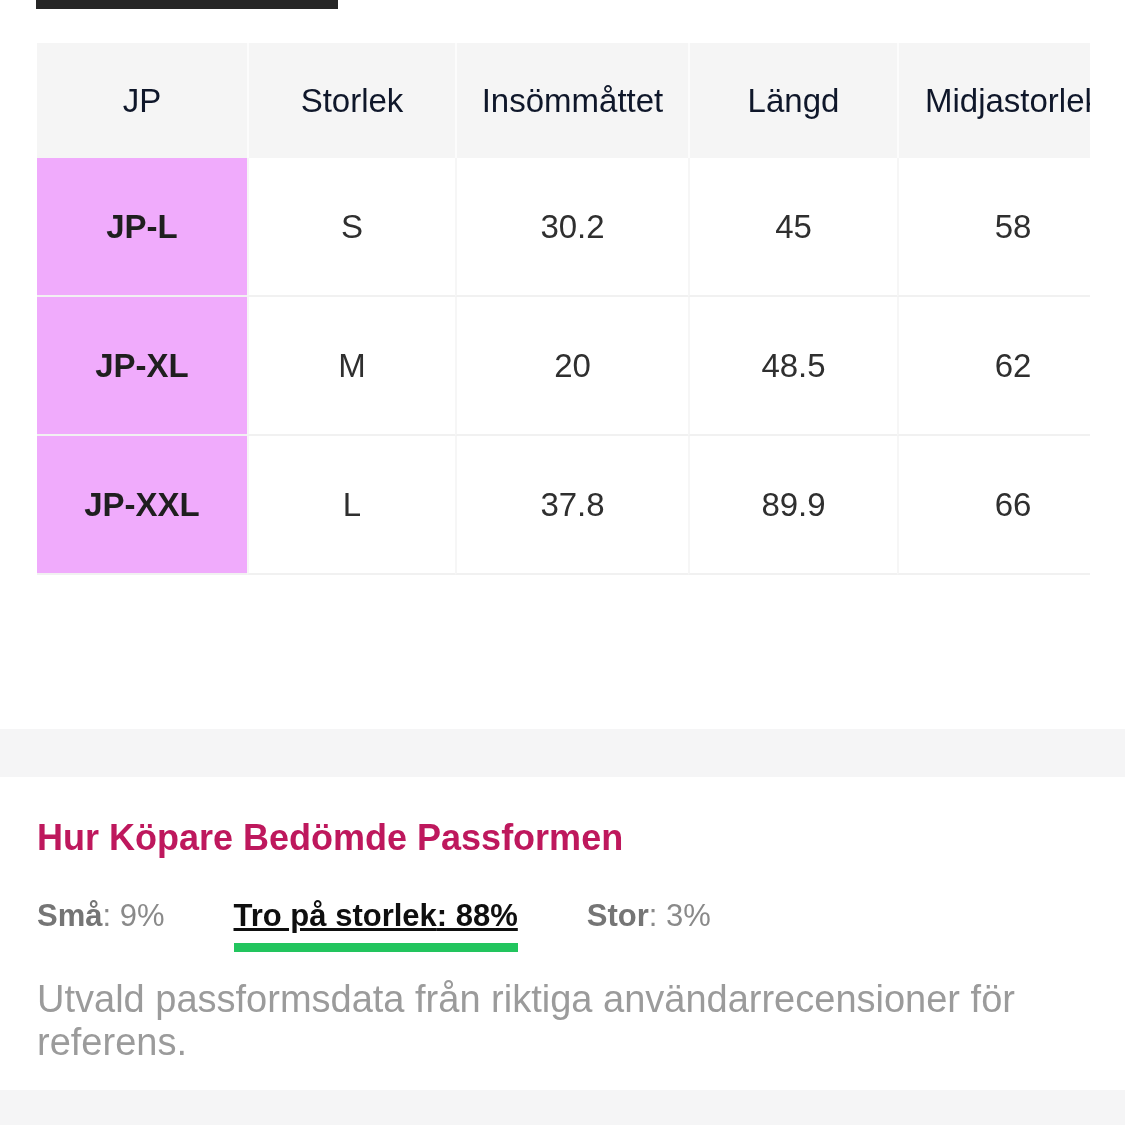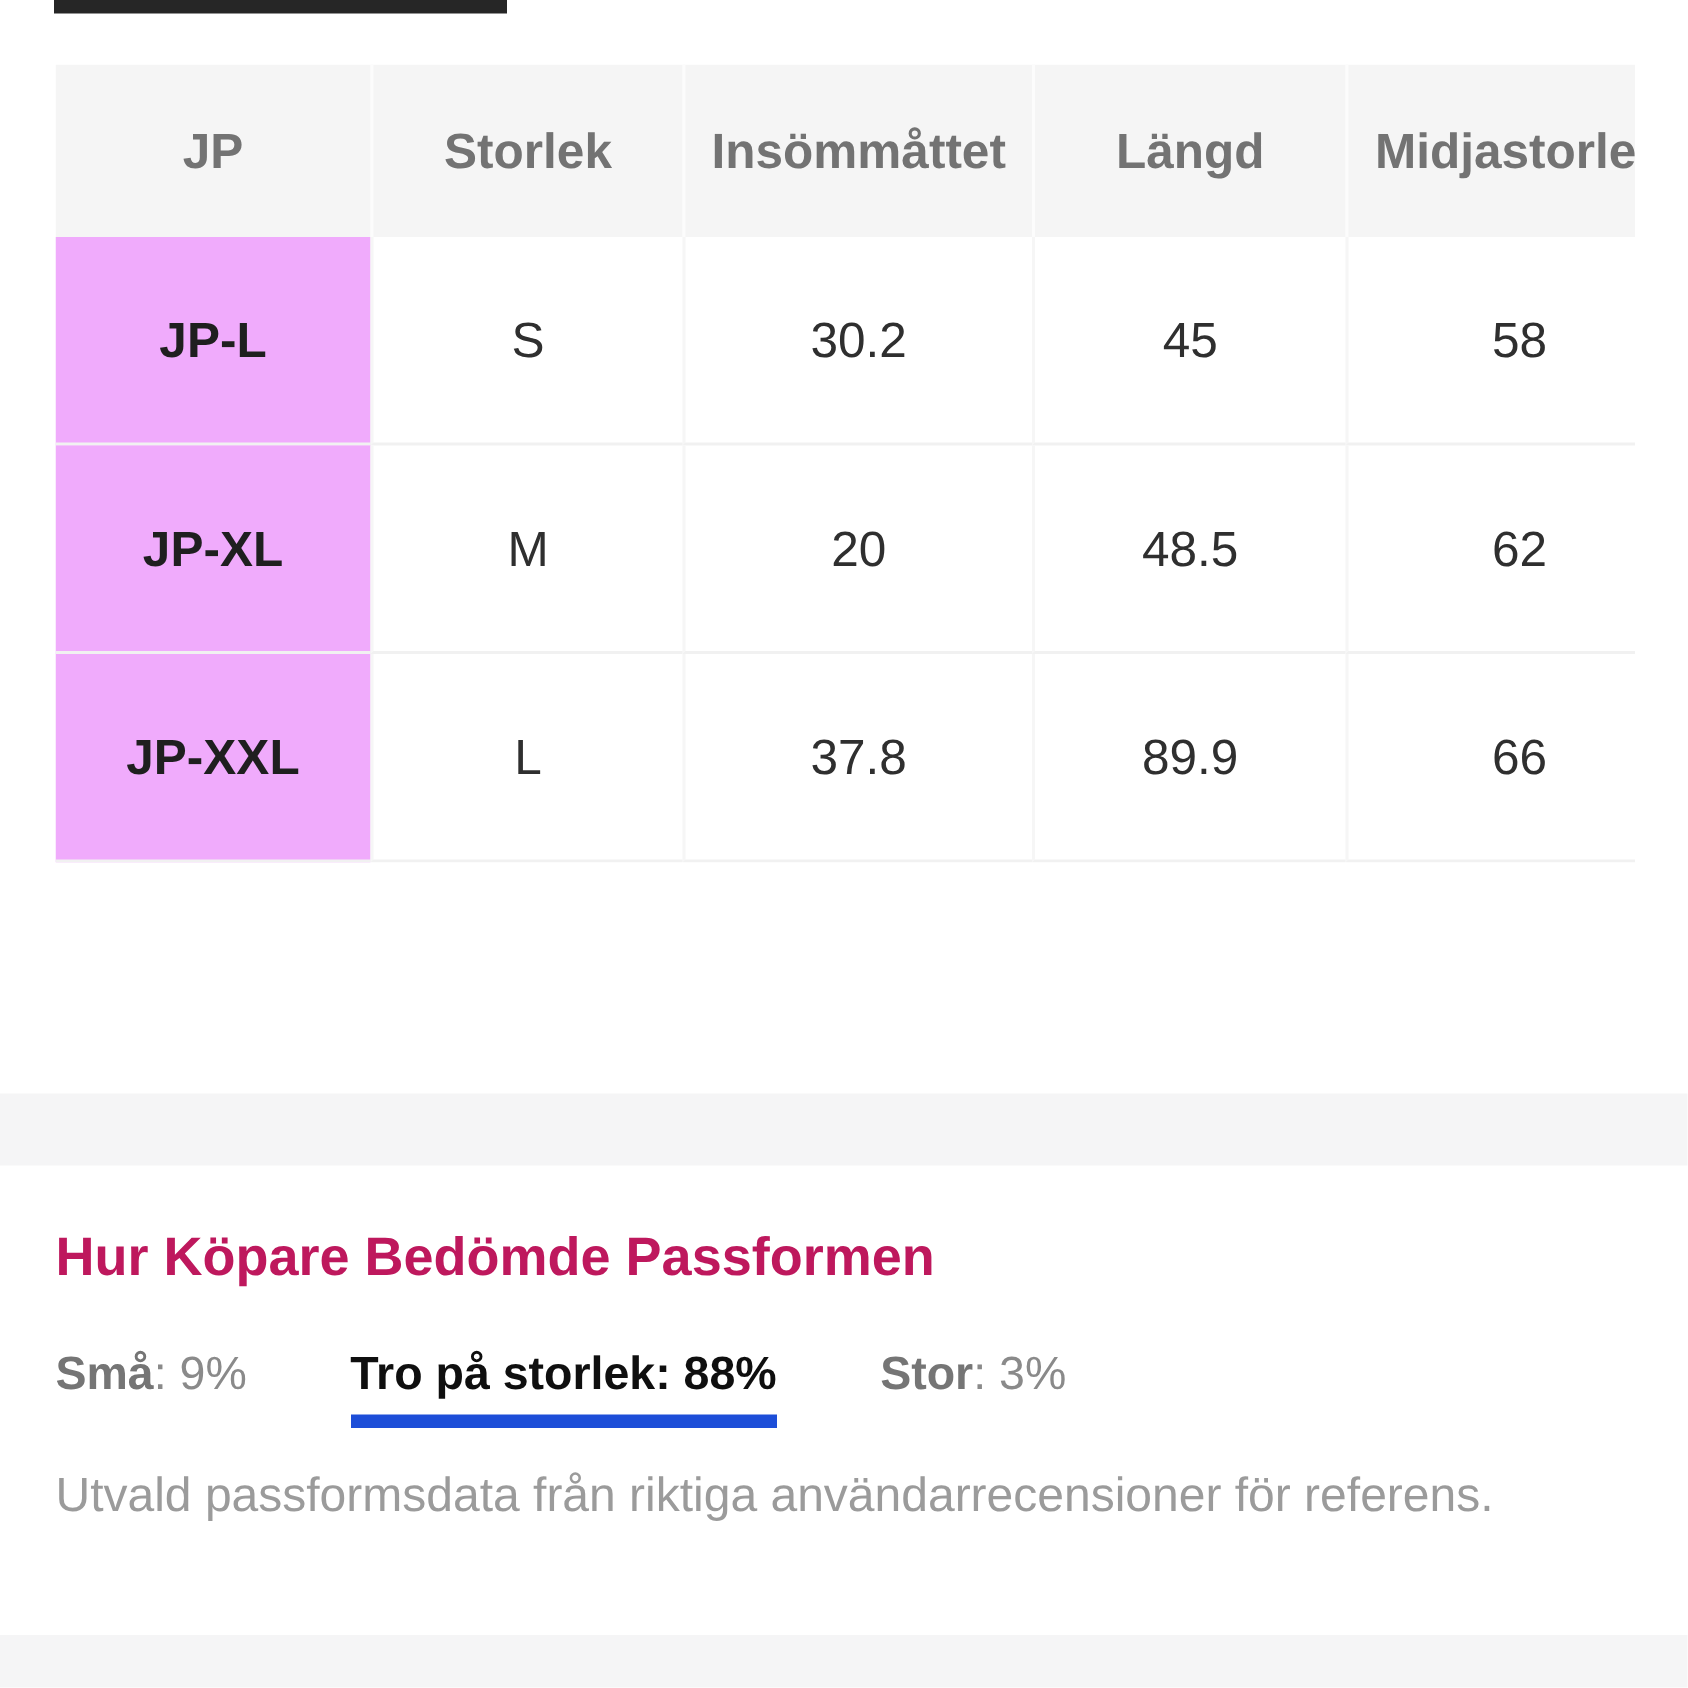--- a/index.html
+++ b/index.html
@@ -33,21 +33,21 @@
   .size-table col.c1 { width: 208px; }
   .size-table col.c2 { width: 233px; }
   .size-table col.c3 { width: 209px; }
   .size-table col.c4 { width: 230px; }
   .size-table th, .size-table td {
     text-align: center; vertical-align: middle;
     font-size: 33px; white-space: nowrap; overflow: hidden;
   }
   .size-table thead th {
     height: 115px; background: #f5f5f5;
-    font-weight: bold; color: #737373;
+    font-weight: normal; color: #0f172a;
   }
   .size-table thead th + th { border-left: 2px solid #fcfcfc; }
   .size-table tbody td { height: 139px; border-bottom: 2px solid #f1f1f1; color: #2f2f2f; }
   .size-table tbody td + td { border-left: 2px solid #f6f6f6; }
   .size-table tbody td.rowhead {
     background: #f0abfc; font-weight: bold; color: #1f1f1f;
     border-bottom: 2px solid #f1f1f1;
   }
 
   
@@ -68,26 +68,26 @@
   }
   .fit-stats {
     position: absolute; left: 37px; top: 897px;
     display: flex; align-items: flex-start; gap: 69px;
     font-size: 31px; line-height: 37px; color: #8a8a8a;
   }
   .fit-stat { white-space: nowrap; }
   .fit-stat .lbl { font-weight: bold; color: #757575; }
   .fit-stat.emph {
     font-weight: bold; color: #0f0f0f;
-    padding-bottom: 9px; border-bottom: 9px solid #1d4ed8;
+    padding-bottom: 9px; border-bottom: 9px solid #22c55e; text-decoration: underline;
   }
   .fit-stat.emph .lbl { color: #0f0f0f; }
   .fit-desc {
     position: absolute; left: 37px; top: 978px; width: 1050px;
-    font-size: 32px; color: #9b9b9b;
+    font-size: 38px; color: #9b9b9b;
   }
 </style>
 </head>
 <body>
 
 <div class="page">
 
   <div class="tab-indicator"></div>
 
   <div class="table-wrap">

